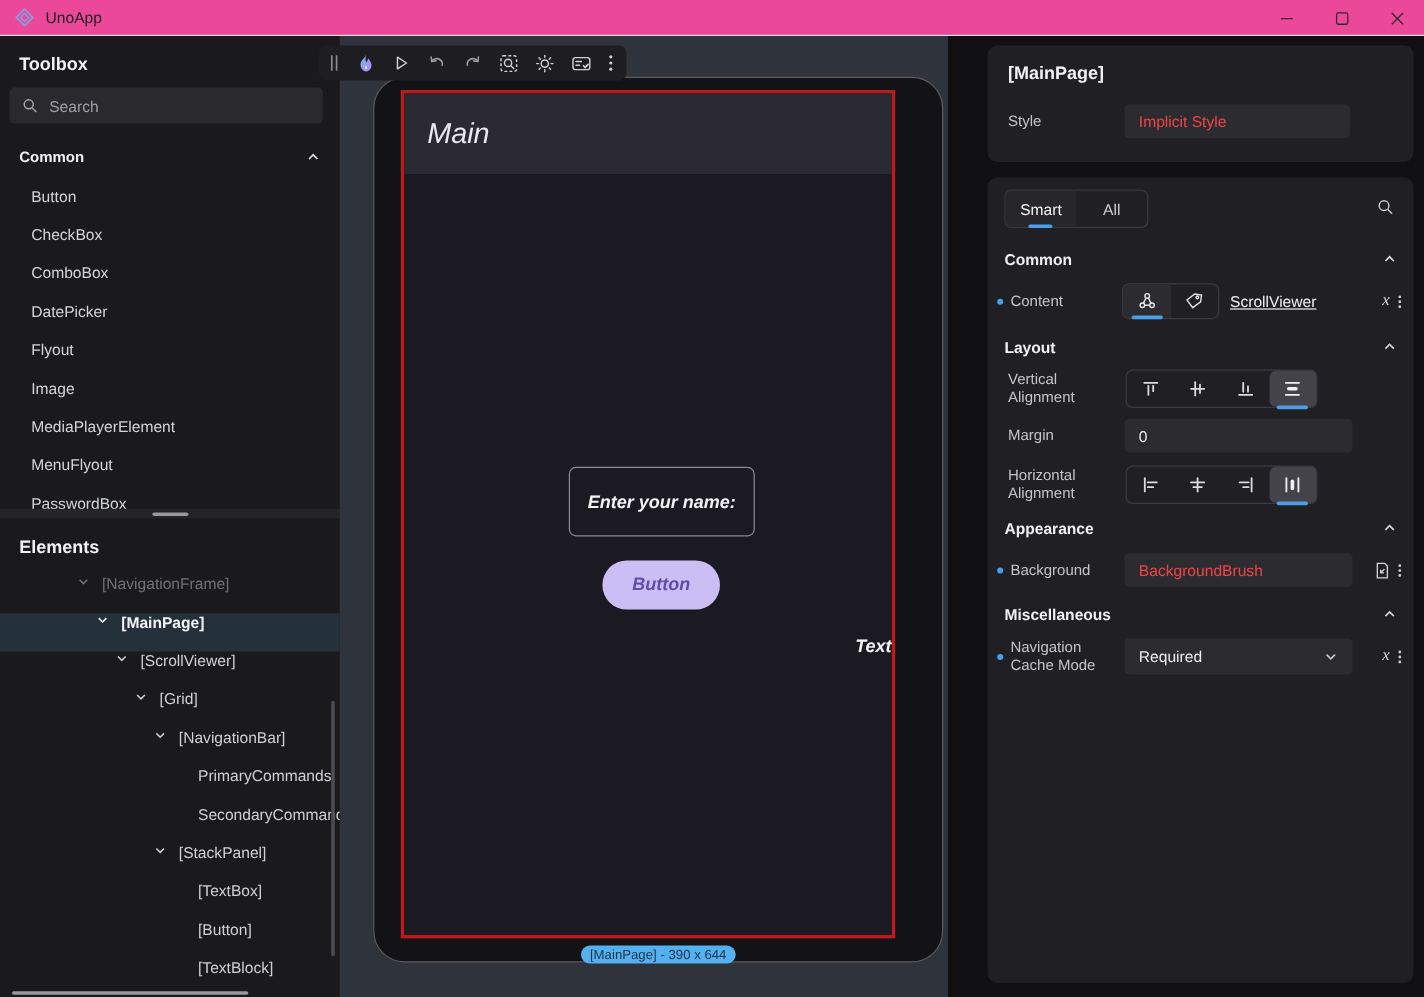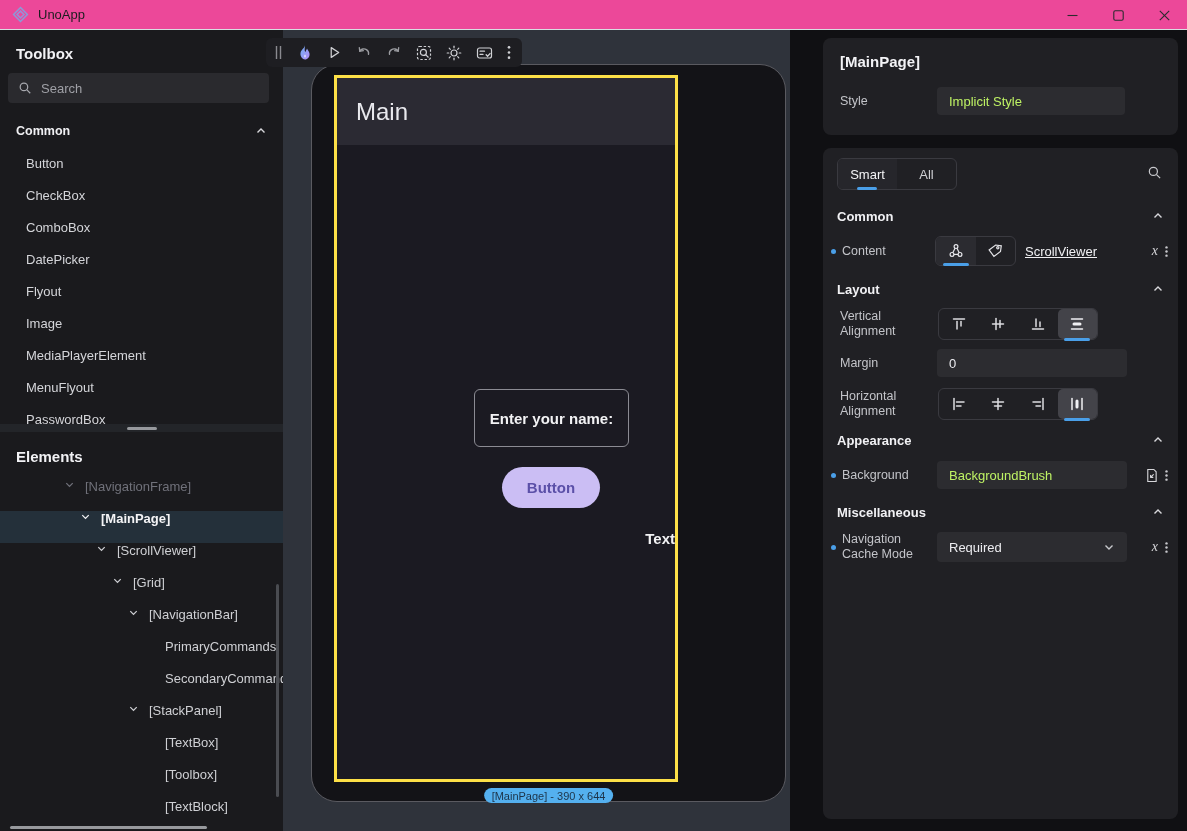--- a/index.html
+++ b/index.html
@@ -39,22 +39,22 @@
   .hscroll { position:absolute; left:10px; top:796px; width:197px; height:3px; background:#97999d; border-radius:2px; }
 
   
   .canvas { position:absolute; left:283px; top:30px; width:507px; height:801px; background:#2f333b; }
   .float-toolbar { position:absolute; left:266px; top:38px; width:256px; height:29px; background:#1e1e22;
     border-radius:6px; display:flex; align-items:center; padding:0 8px; gap:14px; z-index:5; }
   .tbtn { display:flex; align-items:center; justify-content:center; color:#d0d1d5; }
 
   .phone { position:absolute; left:311px; top:64px; width:475px; height:738px; background:#131317;
     border:1px solid #5a5a60; border-radius:26px; }
-  .selection { position:absolute; left:22px; top:10px; width:344px; height:707px;
-    border:3px solid #fde047; }
+  .selection { position:absolute; left:22px; top:10px; width:412px; height:707px;
+    border:3px solid #b91c1c;font-style:italic; }
   .page { position:absolute; inset:0; background:#1b1a22; }
   .page-header { position:absolute; left:0; top:0; right:0; height:67px; background:#2b2a33;
     display:flex; align-items:center; padding-left:19px; }
   .page-title { color:#e9e9ee; font-size:24px; }
   .dz-textbox { position:absolute; left:137px; top:311px; width:155px; height:58px; border:1.5px solid #8b8b93;
     border-radius:6px; display:flex; align-items:center; justify-content:center;
     color:#f2f2f4; font-size:15px; font-weight:bold; }
   .dz-button { position:absolute; left:165px; top:389px; width:98px; height:41px; border-radius:21px;
     background:#cbbef4; display:flex; align-items:center; justify-content:center;
     color:#5b50a8; font-size:15px; font-weight:bold; }
@@ -67,21 +67,21 @@
   
   .right-panel { position:absolute; left:790px; top:30px; width:397px; height:801px; background:#101013; }
   .card { position:absolute; left:33px; width:355px; background:#202024; border-radius:8px; }
   .card1 { top:8px; height:97px; }
   .card2 { top:118px; bottom:12px; }
   .insp-title { position:absolute; left:17px; top:10px; height:26px; display:flex; align-items:center;
     color:#f3f3f6; font-size:15px; font-weight:bold; }
   .lbl { color:#c3c4c9; font-size:12.5px; line-height:15px; }
   .inp { background:#2c2c30; border-radius:4px; display:flex; align-items:center; padding:0 12px;
     font-size:13px; color:#ececf0; }
-  .inp.muted { color:#bef264; }
+  .inp.muted { color:#ef4444; }
 
   .tabgroup { position:absolute; left:14px; top:10px; width:120px; height:32px; border:1px solid #3a3a40;
     border-radius:6px; display:flex; }
   .tab { width:59px; height:30px; display:flex; align-items:center; justify-content:center;
     color:#cfd0d4; font-size:13px; }
   .tab.active { background:#26262b; color:#f4f4f6; border-radius:5px 0 0 5px; }
   .tab-underline { position:absolute; left:34px; top:39px; width:20px; height:3px; border-radius:2px; background:#4a9fe8; }
 
   .sec-hdr { position:absolute; left:14px; right:14px; height:28px; display:flex; align-items:center;
     justify-content:space-between; color:#f1f1f4; font-size:13px; font-weight:bold; }
@@ -237,21 +237,21 @@
       <span style="width:128px;flex:none;"></span>
       <span class="chev">
           <svg width="11" height="11" viewBox="0 0 12 12" fill="none" stroke="currentColor" stroke-width="1.4">
             <path d="M2.5 4.5 L6 8 L9.5 4.5"></path>
           </svg>
         </span>
       <span>[StackPanel]</span>
     </div>
     <div class="tree-row" style="top:737px;">
       <span style="width:165px;flex:none;"></span>
-      <span>[Toolbox]</span>
+      <span>[Button]</span>
     </div>
     <div class="tree-row" style="top:769px;">
       <span style="width:165px;flex:none;"></span>
       <span>[TextBlock]</span>
     </div>
 
     <div class="vscroll"></div>
     <div class="hscroll"></div>
   </div>
 

